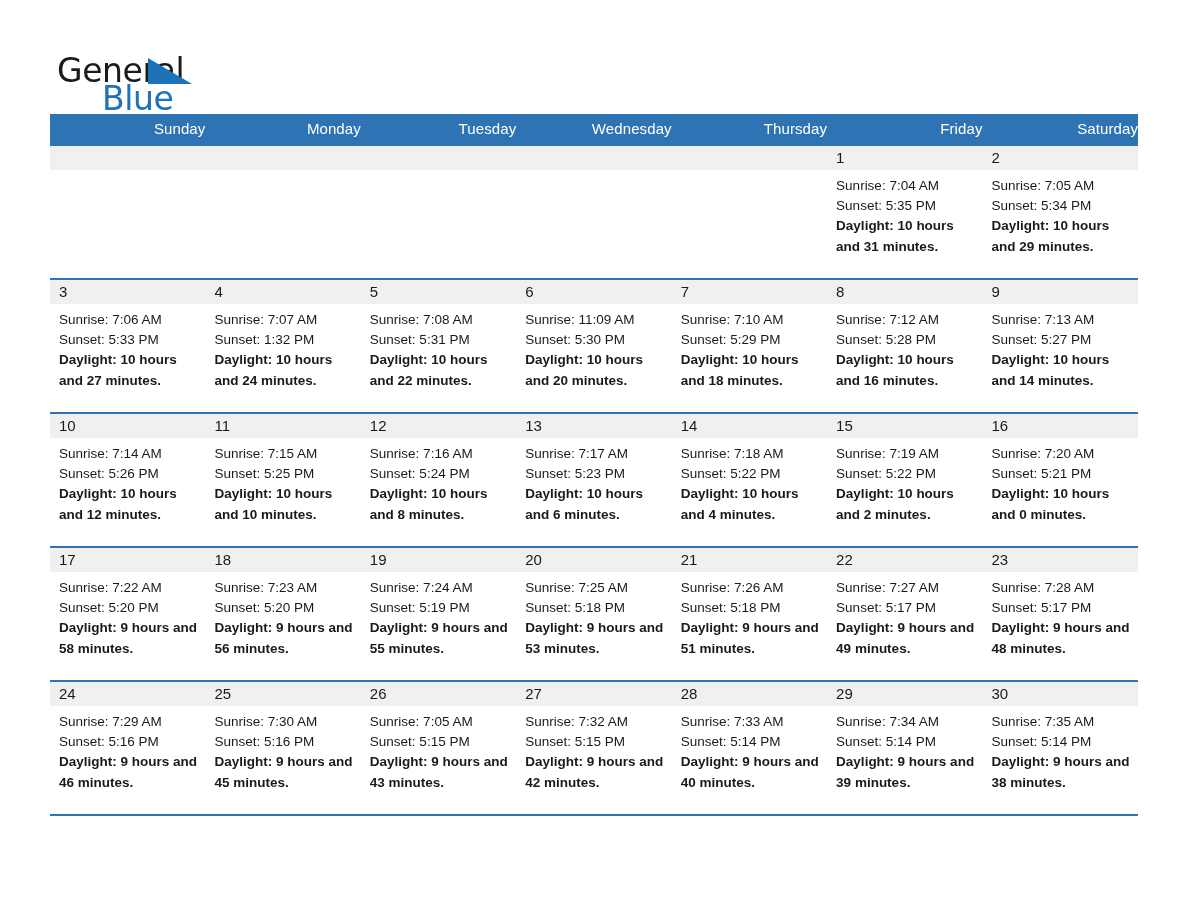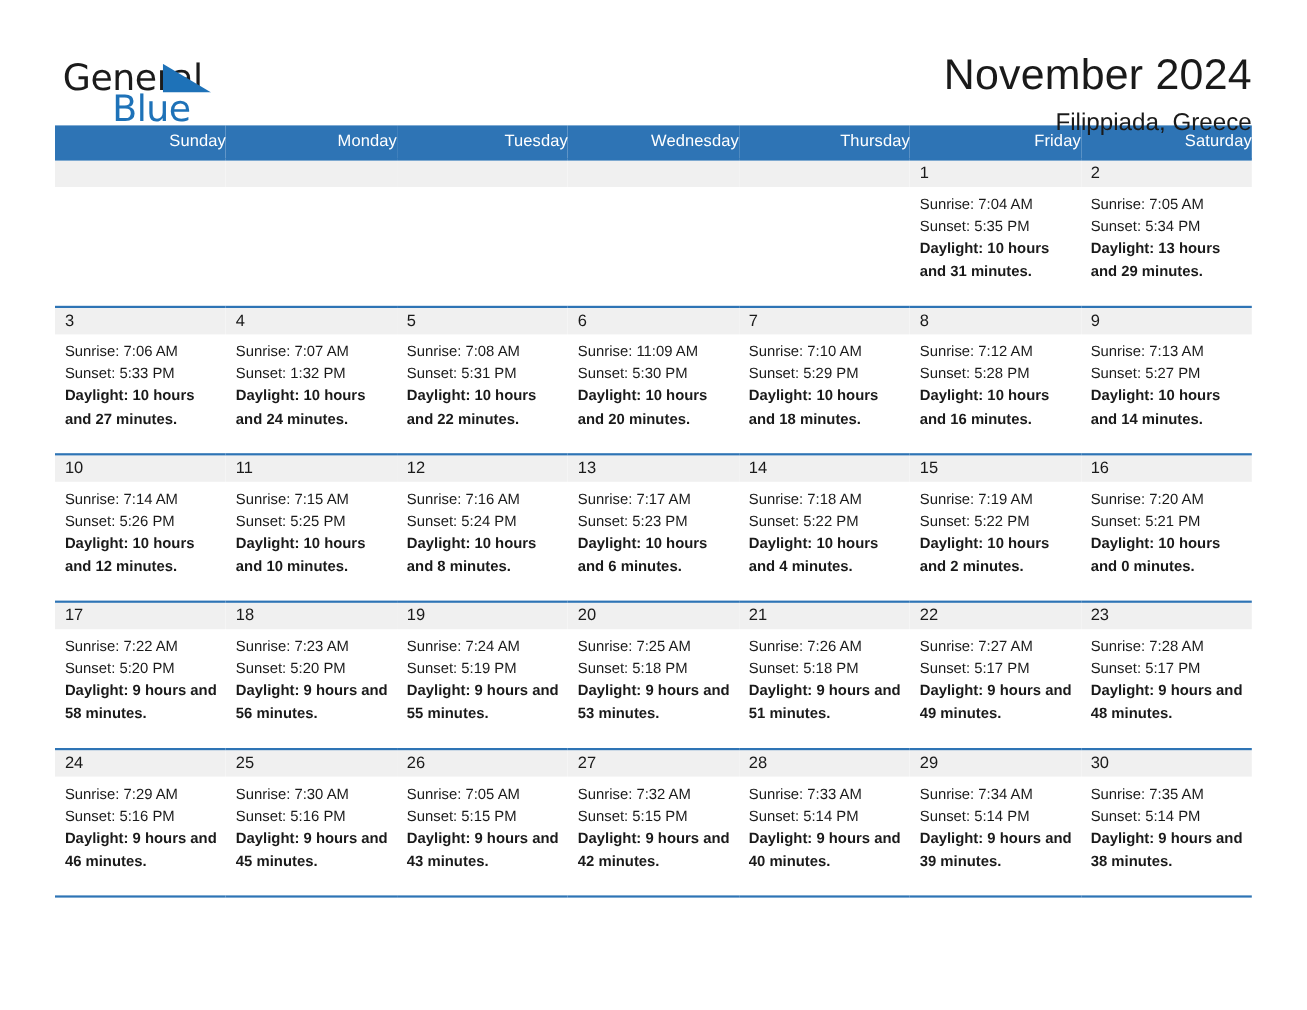--- a/index.html
+++ b/index.html
@@ -150,24 +150,20 @@
     <div class="brand">
       <span class="brand-general">General</span>
       <span class="brand-flag">
         <svg width="44" height="26" viewBox="0 0 44 26" xmlns="http://www.w3.org/2000/svg">
           <polygon points="0,0 44,26 0,26" fill="#1e72b8"></polygon>
         </svg>
       </span>
       <span class="brand-blue">Blue</span>
     </div>
 
-    <div class="title-block">
-      <div class="title-month">November 2024</div>
-      <div class="title-location">Filippiada, Greece</div>
-    </div>
 
   </div>
 
   <table class="calendar">
     <colgroup>
       <col>
         <col>
         <col>
         <col>
         <col>
@@ -246,21 +242,21 @@
                 <div class="daylight">Daylight: 10 hours and 31 minutes.</div>
               </div>
             </div>
           </td>
           <td>
             <div class="cell">
               <div class="daynum">2</div>
               <div class="info">
                 <div>Sunrise: 7:05 AM</div>
                 <div>Sunset: 5:34 PM</div>
-                <div class="daylight">Daylight: 13 hours and 29 minutes.</div>
+                <div class="daylight">Daylight: 10 hours and 29 minutes.</div>
               </div>
             </div>
           </td>
         </tr>
         <tr>
           <td>
             <div class="cell">
               <div class="daynum">3</div>
               <div class="info">
                 <div>Sunrise: 7:06 AM</div>

